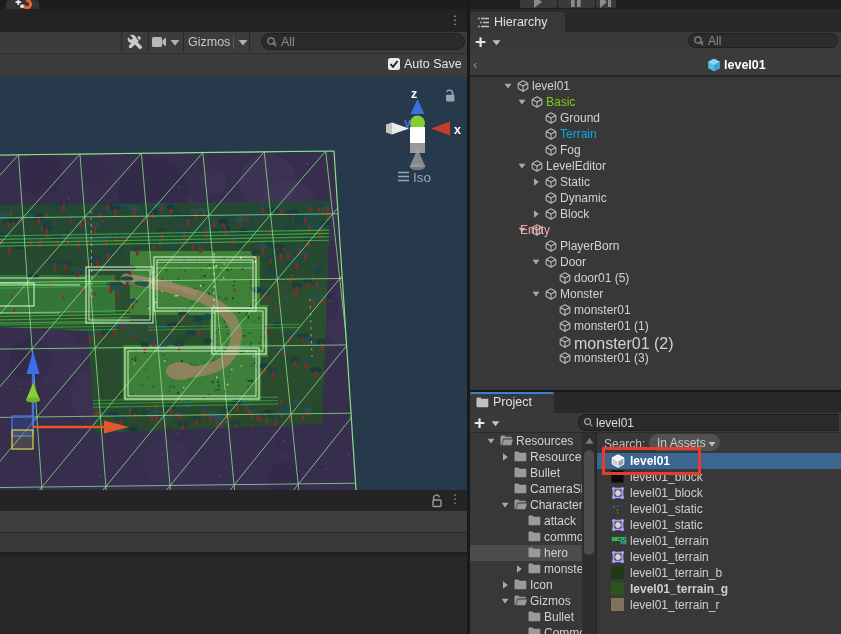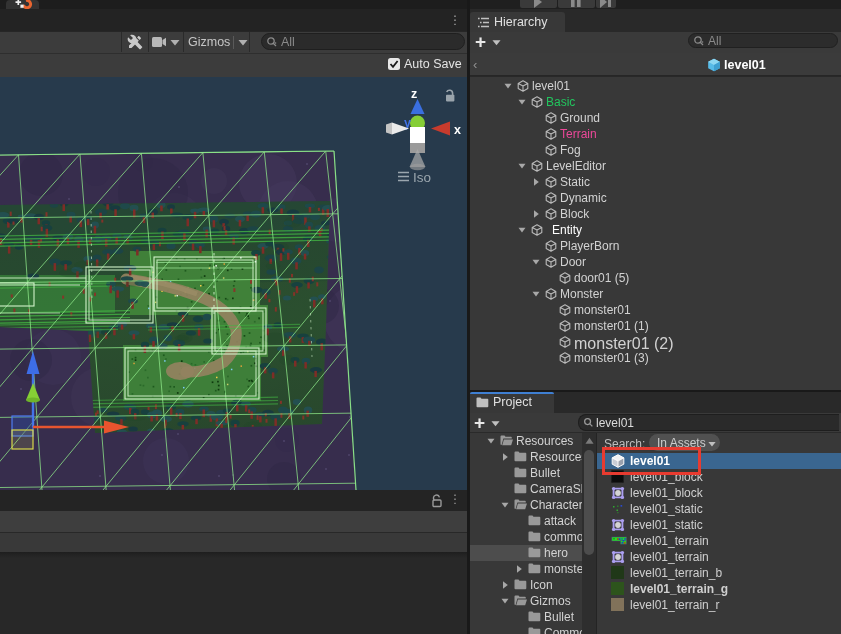--- a/index.html
+++ b/index.html
@@ -935,29 +935,29 @@
 <svg style="position:absolute;left:517px;top:80px" width="12" height="12" viewBox="0 0 12 12">
     <path d="M6 0.8 L10.8 3.4 V8.6 L6 11.2 L1.2 8.6 V3.4 Z M1.2 3.4 L6 6 L10.8 3.4 M6 6 V11.2" fill="none" stroke="#b9b9b9" stroke-width="1.1" stroke-linejoin="round"></path>
   </svg>
 <div style="position:absolute;left:532px;top:79px;font-size:12px;color:#d2d2d2;white-space:nowrap">level01</div>
 <svg style="position:absolute;left:517px;top:97px" width="10" height="10" viewBox="0 0 10 10">
     <path d="M1.5 2.8 L8.5 2.8 L5 7.6 Z" fill="#a8a8a8"></path>
   </svg>
 <svg style="position:absolute;left:531px;top:96px" width="12" height="12" viewBox="0 0 12 12">
     <path d="M6 0.8 L10.8 3.4 V8.6 L6 11.2 L1.2 8.6 V3.4 Z M1.2 3.4 L6 6 L10.8 3.4 M6 6 V11.2" fill="none" stroke="#b9b9b9" stroke-width="1.1" stroke-linejoin="round"></path>
   </svg>
-<div style="position:absolute;left:546px;top:95px;font-size:12px;color:#22c55e;white-space:nowrap">Basic</div>
+<div style="position:absolute;left:546px;top:95px;font-size:12px;color:#84cc16;white-space:nowrap">Basic</div>
 <svg style="position:absolute;left:545px;top:112px" width="12" height="12" viewBox="0 0 12 12">
     <path d="M6 0.8 L10.8 3.4 V8.6 L6 11.2 L1.2 8.6 V3.4 Z M1.2 3.4 L6 6 L10.8 3.4 M6 6 V11.2" fill="none" stroke="#b9b9b9" stroke-width="1.1" stroke-linejoin="round"></path>
   </svg>
 <div style="position:absolute;left:560px;top:111px;font-size:12px;color:#d2d2d2;white-space:nowrap">Ground</div>
 <svg style="position:absolute;left:545px;top:128px" width="12" height="12" viewBox="0 0 12 12">
     <path d="M6 0.8 L10.8 3.4 V8.6 L6 11.2 L1.2 8.6 V3.4 Z M1.2 3.4 L6 6 L10.8 3.4 M6 6 V11.2" fill="none" stroke="#b9b9b9" stroke-width="1.1" stroke-linejoin="round"></path>
   </svg>
-<div style="position:absolute;left:560px;top:127px;font-size:12px;color:#ec4899;white-space:nowrap">Terrain</div>
+<div style="position:absolute;left:560px;top:127px;font-size:12px;color:#0ea5e9;white-space:nowrap">Terrain</div>
 <svg style="position:absolute;left:545px;top:144px" width="12" height="12" viewBox="0 0 12 12">
     <path d="M6 0.8 L10.8 3.4 V8.6 L6 11.2 L1.2 8.6 V3.4 Z M1.2 3.4 L6 6 L10.8 3.4 M6 6 V11.2" fill="none" stroke="#b9b9b9" stroke-width="1.1" stroke-linejoin="round"></path>
   </svg>
 <div style="position:absolute;left:560px;top:143px;font-size:12px;color:#d2d2d2;white-space:nowrap">Fog</div>
 <svg style="position:absolute;left:517px;top:161px" width="10" height="10" viewBox="0 0 10 10">
     <path d="M1.5 2.8 L8.5 2.8 L5 7.6 Z" fill="#a8a8a8"></path>
   </svg>
 <svg style="position:absolute;left:531px;top:160px" width="12" height="12" viewBox="0 0 12 12">
     <path d="M6 0.8 L10.8 3.4 V8.6 L6 11.2 L1.2 8.6 V3.4 Z M1.2 3.4 L6 6 L10.8 3.4 M6 6 V11.2" fill="none" stroke="#b9b9b9" stroke-width="1.1" stroke-linejoin="round"></path>
   </svg>
@@ -979,21 +979,21 @@
 <svg style="position:absolute;left:545px;top:208px" width="12" height="12" viewBox="0 0 12 12">
     <path d="M6 0.8 L10.8 3.4 V8.6 L6 11.2 L1.2 8.6 V3.4 Z M1.2 3.4 L6 6 L10.8 3.4 M6 6 V11.2" fill="none" stroke="#b9b9b9" stroke-width="1.1" stroke-linejoin="round"></path>
   </svg>
 <div style="position:absolute;left:560px;top:207px;font-size:12px;color:#d2d2d2;white-space:nowrap">Block</div>
 <svg style="position:absolute;left:517px;top:225px" width="10" height="10" viewBox="0 0 10 10">
     <path d="M1.5 2.8 L8.5 2.8 L5 7.6 Z" fill="#a8a8a8"></path>
   </svg>
 <svg style="position:absolute;left:531px;top:224px" width="12" height="12" viewBox="0 0 12 12">
     <path d="M6 0.8 L10.8 3.4 V8.6 L6 11.2 L1.2 8.6 V3.4 Z M1.2 3.4 L6 6 L10.8 3.4 M6 6 V11.2" fill="none" stroke="#b9b9b9" stroke-width="1.1" stroke-linejoin="round"></path>
   </svg>
-<div style="position:absolute;left:552px;top:223px;font-size:12px;color:#ffffff;white-space:nowrap">Entity</div>
+<div style="position:absolute;left:520px;top:223px;font-size:12px;color:#fca5a5;white-space:nowrap">Entity</div>
 <svg style="position:absolute;left:545px;top:240px" width="12" height="12" viewBox="0 0 12 12">
     <path d="M6 0.8 L10.8 3.4 V8.6 L6 11.2 L1.2 8.6 V3.4 Z M1.2 3.4 L6 6 L10.8 3.4 M6 6 V11.2" fill="none" stroke="#b9b9b9" stroke-width="1.1" stroke-linejoin="round"></path>
   </svg>
 <div style="position:absolute;left:560px;top:239px;font-size:12px;color:#d2d2d2;white-space:nowrap">PlayerBorn</div>
 <svg style="position:absolute;left:531px;top:257px" width="10" height="10" viewBox="0 0 10 10">
     <path d="M1.5 2.8 L8.5 2.8 L5 7.6 Z" fill="#a8a8a8"></path>
   </svg>
 <svg style="position:absolute;left:545px;top:256px" width="12" height="12" viewBox="0 0 12 12">
     <path d="M6 0.8 L10.8 3.4 V8.6 L6 11.2 L1.2 8.6 V3.4 Z M1.2 3.4 L6 6 L10.8 3.4 M6 6 V11.2" fill="none" stroke="#b9b9b9" stroke-width="1.1" stroke-linejoin="round"></path>
   </svg>

